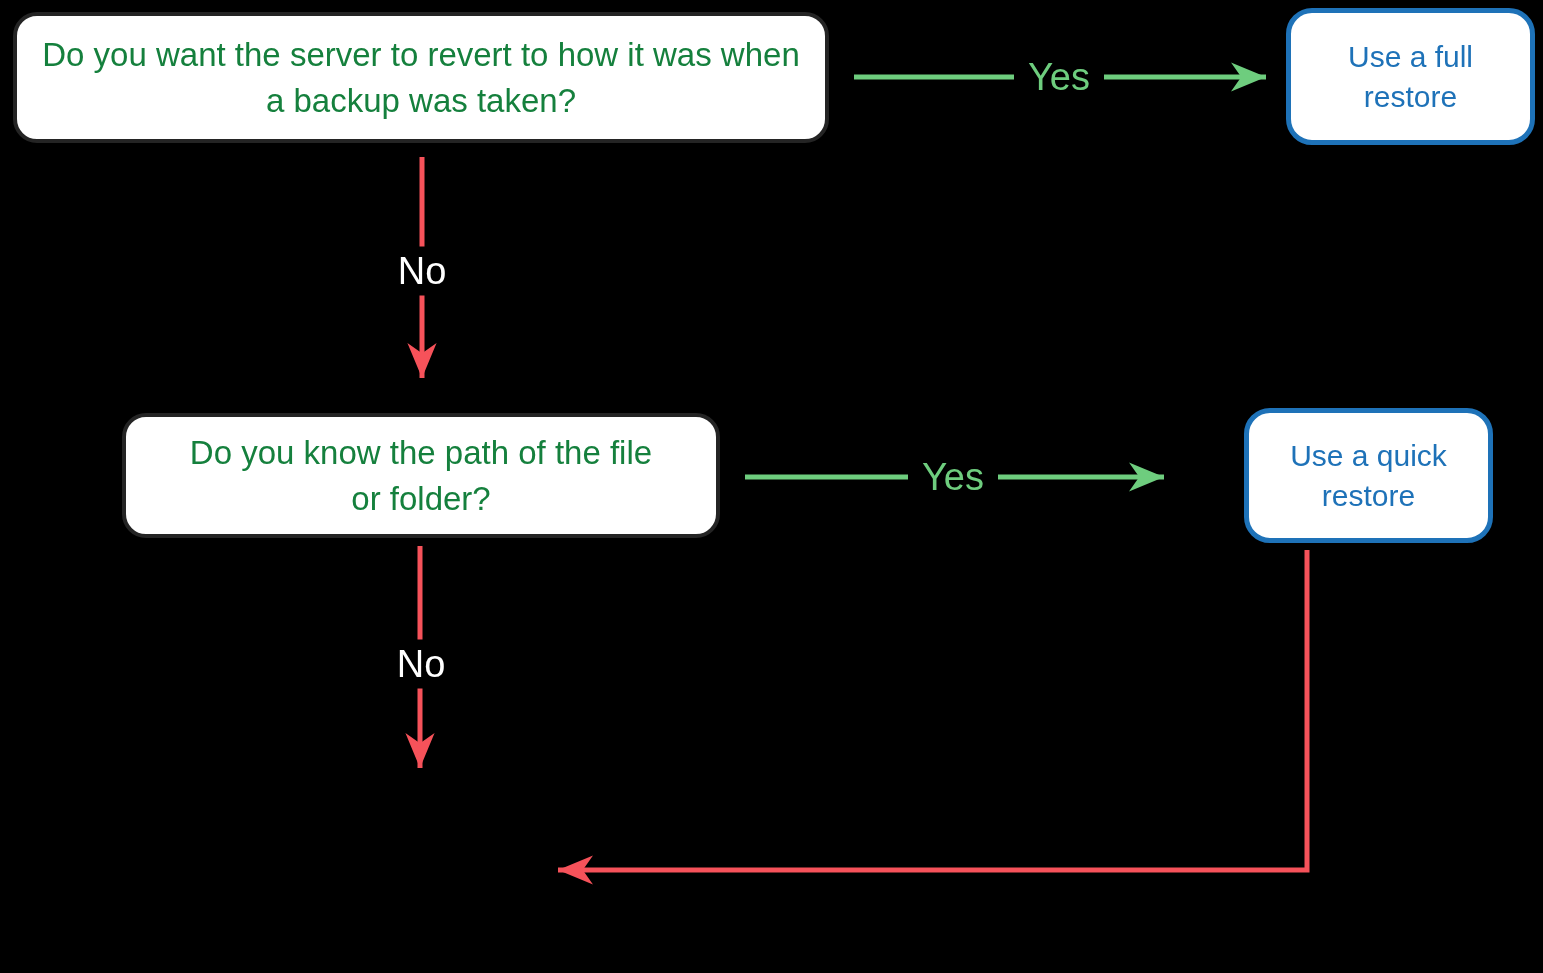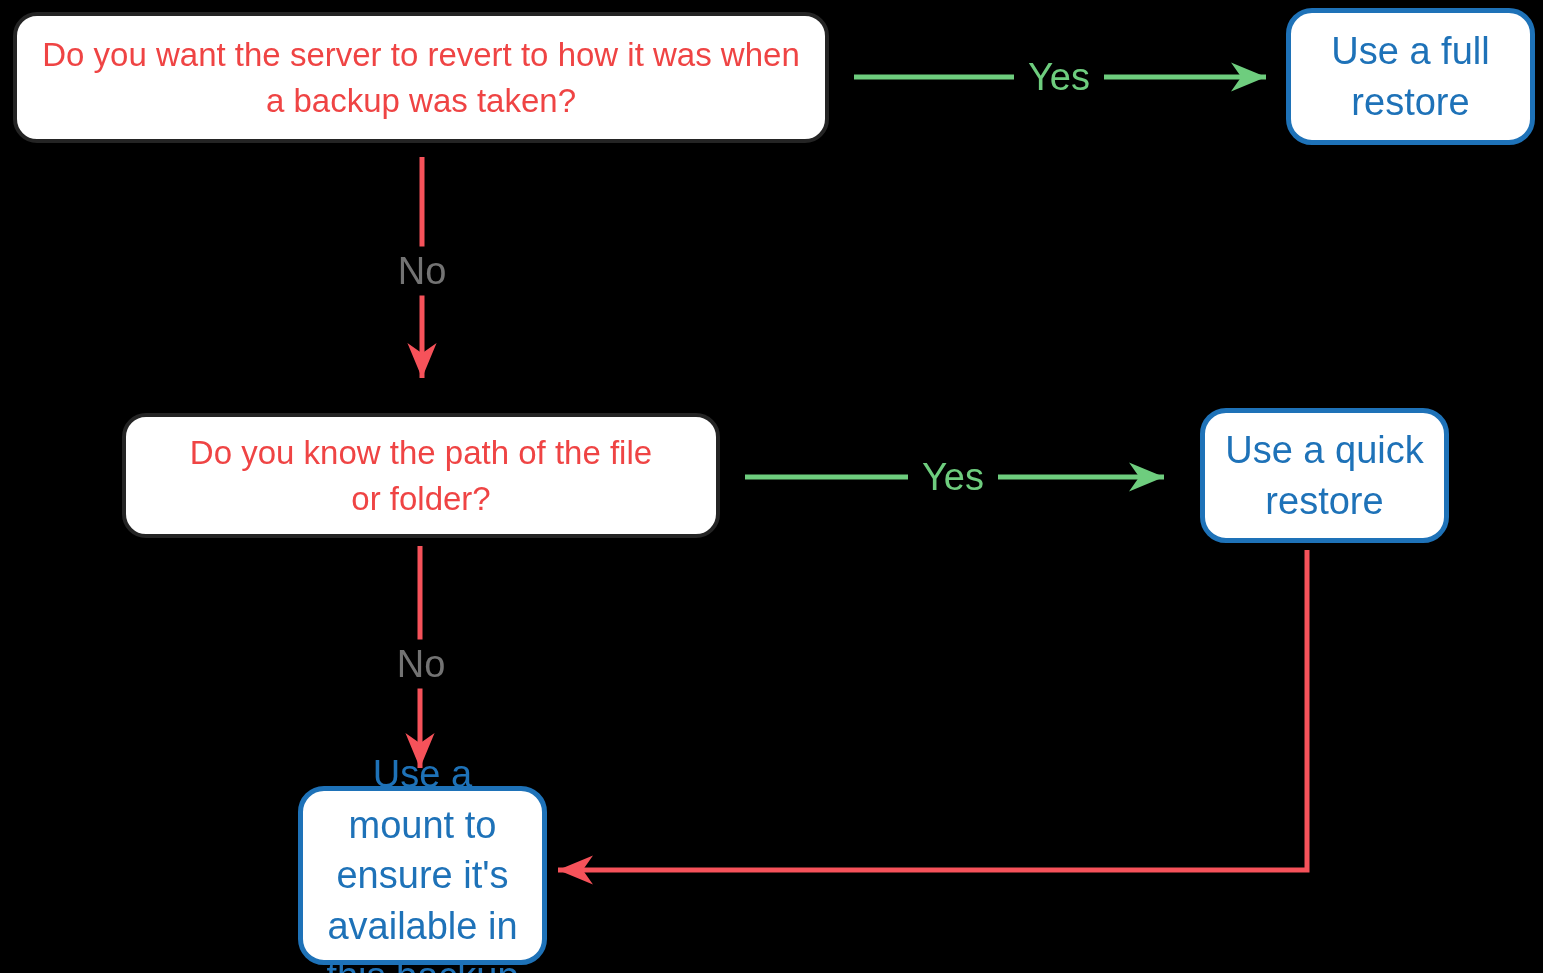--- a/index.html
+++ b/index.html
@@ -27,52 +27,52 @@
     display: flex;
     align-items: center;
     justify-content: center;
     text-align: center;
     box-sizing: border-box;
     background: #ffffff;
   }
   .node-decision {
     border: 4px solid #242424;
     border-radius: 24px;
-    color: #ef4444;
+    color: #15803d;
     font-size: 33px;
     line-height: 1.38;
   }
   .node-action {
     border: 5px solid #1e72b8;
     border-radius: 26px;
     color: #1e72b8;
-    font-size: 38px;
+    font-size: 30px;
     line-height: 1.33;
     text-align: center;
   }
   .node-decision-revert   { left: 13px;   top: 12px;  width: 816px; height: 131px; }
   .node-action-full       { left: 1286px; top: 8px;   width: 249px; height: 137px; }
   .node-decision-path     { left: 122px;  top: 413px; width: 598px; height: 125px; }
-  .node-action-quick      { left: 1200px; top: 408px; width: 249px; height: 135px; }
+  .node-action-quick      { left: 1244px; top: 408px; width: 249px; height: 135px; }
   .node-action-mount      { left: 298px;  top: 786px; width: 249px; height: 179px; }
   .node-decision-revert .node-label { max-width: 780px; }
   .node-decision-path   .node-label { max-width: 490px; }
   .node-action-full     .node-label { max-width: 215px; }
   .node-action-quick    .node-label { max-width: 215px; }
   .node-action-mount    .node-label { max-width: 206px; }
   .edge-label {
     position: absolute;
     transform: translate(-50%, -50%);
     background: #000000;
     padding: 3px 14px;
     font-size: 38px;
     white-space: nowrap;
   }
   .edge-label-yes { color: #6ecd7e; }
-  .edge-label-no  { color: #737373; }
+  .edge-label-no  { color: #ffffff; }
   .lbl-yes1 { left: 1059px; top: 77px;  }
   .lbl-yes2 { left: 953px;  top: 477px; }
   .lbl-no1  { left: 422px;  top: 271px; }
   .lbl-no2  { left: 421px;  top: 664px; }
   .lbl-nf   { left: 1307px; top: 712px; }
 </style>
 </head>
 <body>
 
 <div class="canvas">
@@ -107,23 +107,20 @@
   </div>
 
   <div class="node node-decision node-decision-path">
     <span class="node-label">Do you know the path of the file or folder?</span>
   </div>
 
   <div class="node node-action node-action-quick">
     <span class="node-label">Use a quick restore</span>
   </div>
 
-  <div class="node node-action node-action-mount">
-    <span class="node-label">Use a mount to ensure it's available in this backup</span>
-  </div>
 
   <div class="edge-label edge-label-yes lbl-yes1">Yes</div>
 
   <div class="edge-label edge-label-no lbl-no1">No</div>
 
   <div class="edge-label edge-label-yes lbl-yes2">Yes</div>
 
   <div class="edge-label edge-label-no lbl-no2">No</div>
 
 

